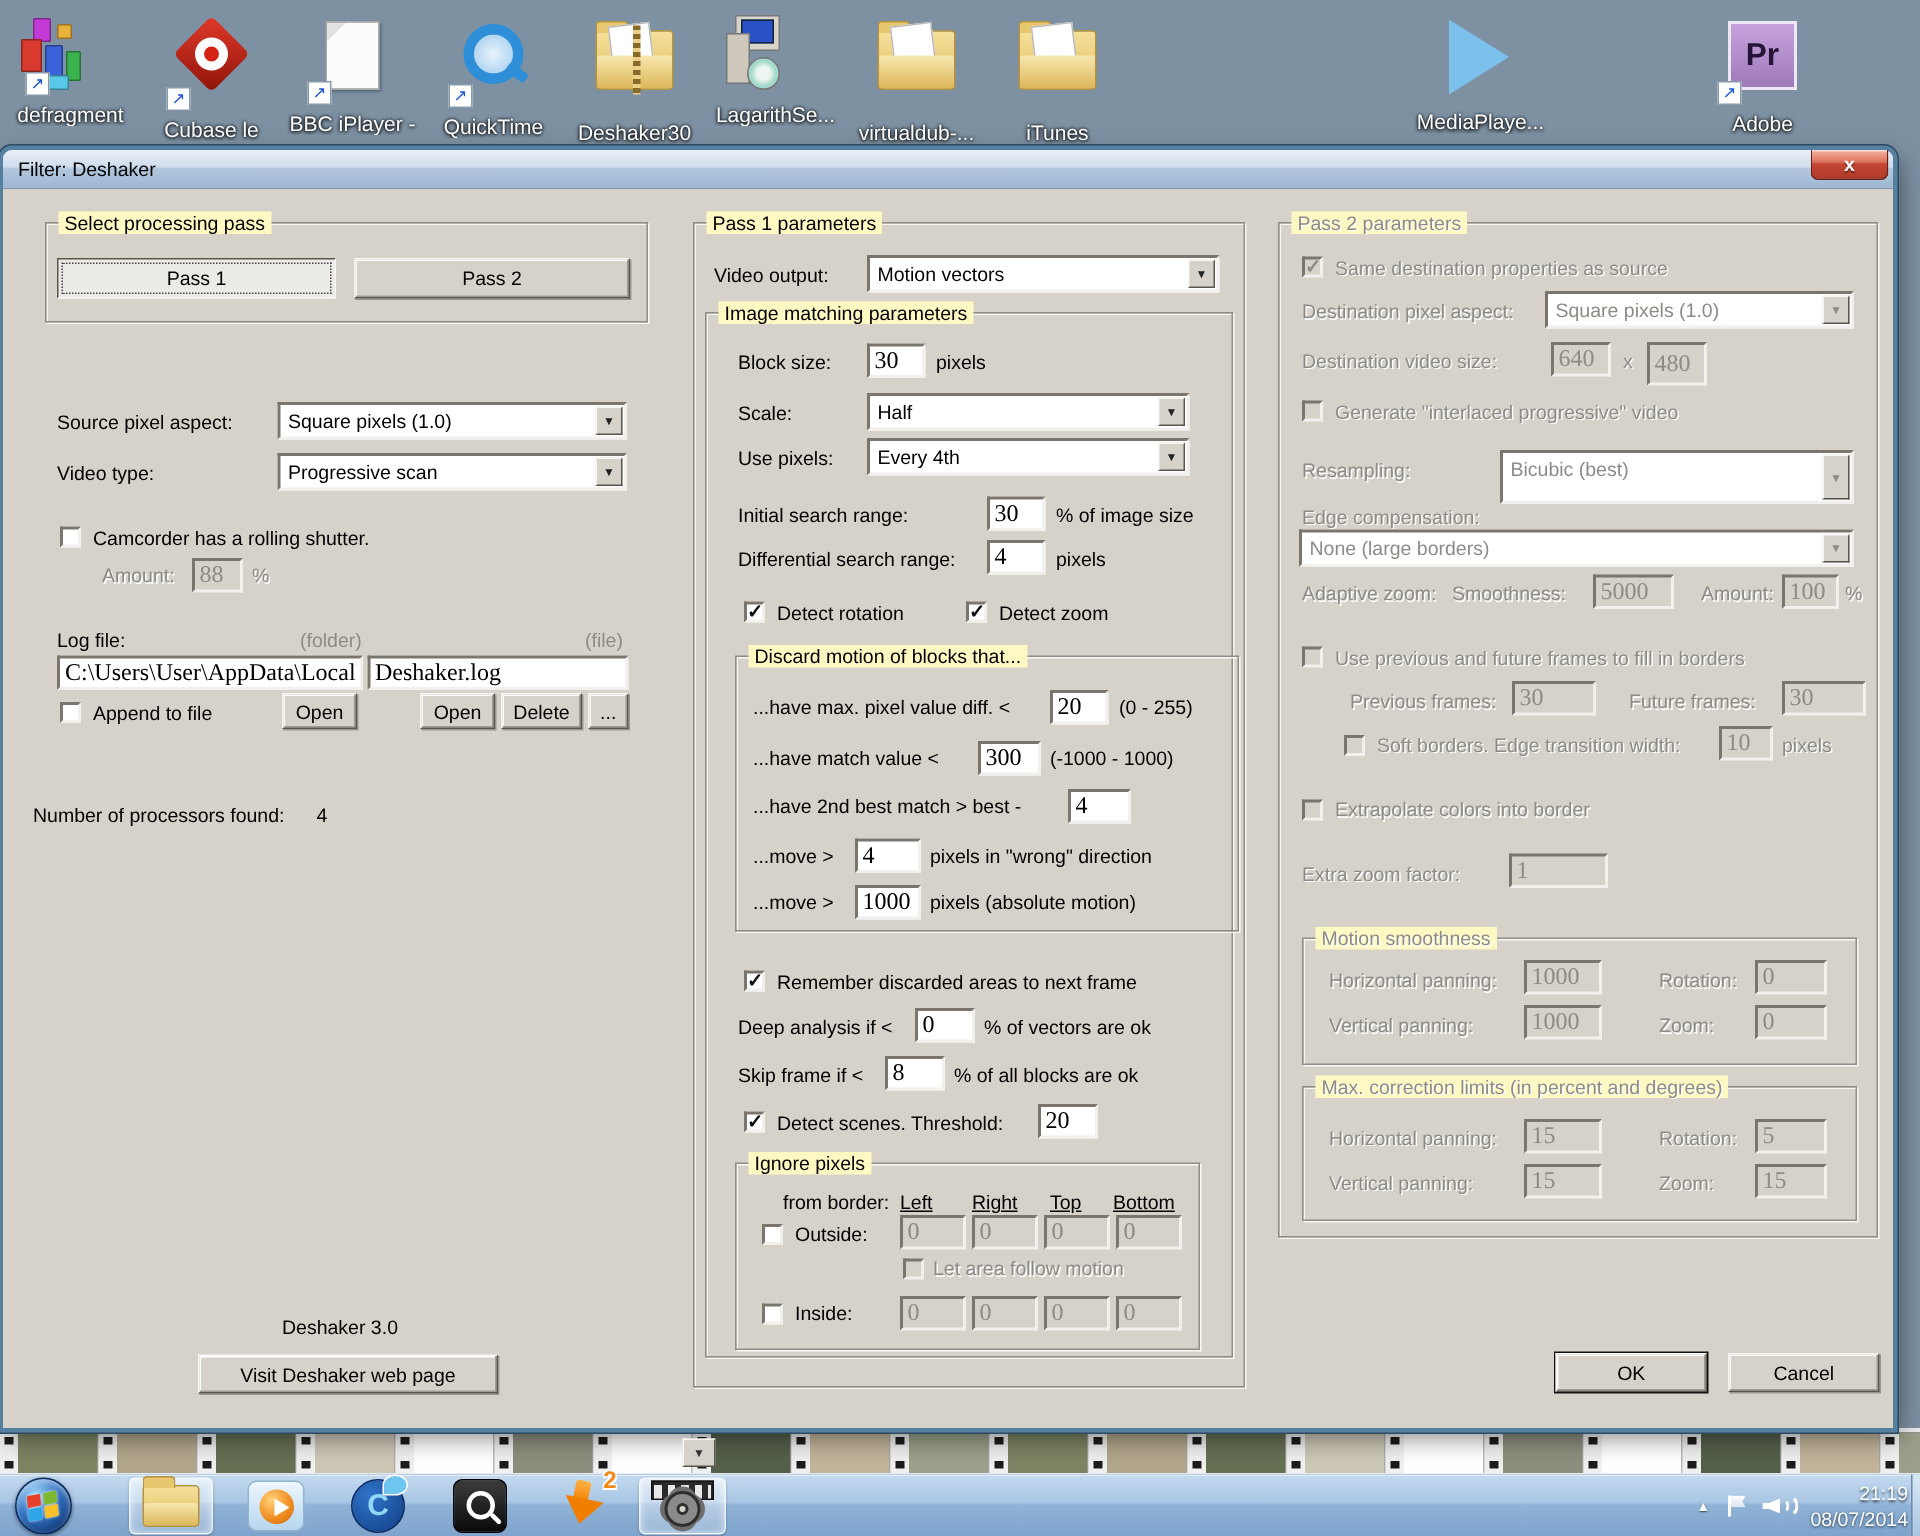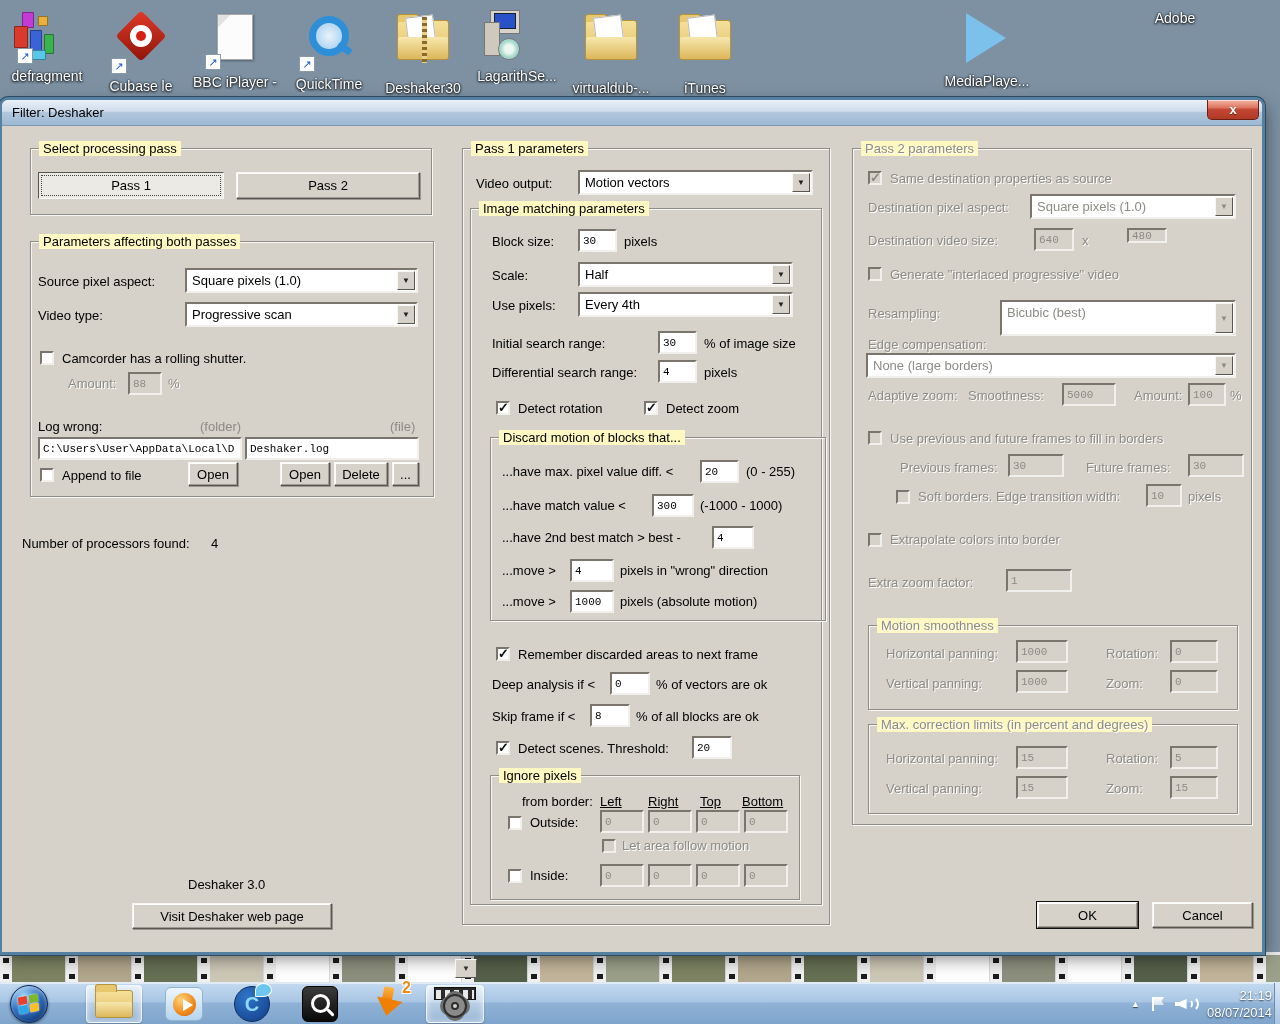--- a/index.html
+++ b/index.html
@@ -36,21 +36,21 @@
   .close-btn{position:absolute;left:1205px;top:0;width:52px;height:20px;background:linear-gradient(#f4b5a5 0%,#dd7560 40%,#c24734 50%,#b03a27 100%);border:1px solid #6e1d12;border-top:none;border-radius:0 0 5px 5px;color:#fff;display:flex;align-items:center;justify-content:center;font-weight:bold;font-size:13px;text-shadow:0 1px 1px rgba(0,0,0,.45);box-shadow:inset 0 1px 0 rgba(255,255,255,.55)}
   .lbl{position:absolute;white-space:nowrap;color:#000;line-height:15px}
   .dis{color:#8d8b85;text-shadow:1px 1px 0 #fff}
   .hint{color:#8d8b85}
   .und{text-decoration:underline}
   .grp{position:absolute;border:1px solid #8f8d88;box-shadow:1px 1px 0 #f8f7f4,inset 1px 1px 0 #f8f7f4}
   .leg{position:absolute;top:-8px;left:8px;background:#fef9c3;padding:0 4px;white-space:nowrap;line-height:15px}
   .btn{position:absolute;background:#d6d2ca;border:1px solid;border-color:#f8f7f4 #58564f #58564f #f8f7f4;box-shadow:inset -1px -1px 0 #a09c94,inset 1px 1px 0 #fff,1px 1px 0 rgba(40,40,40,.35);display:flex;align-items:center;justify-content:center;cursor:default;white-space:nowrap}
   .btn.pressed{background:#eceae5;border-color:#58564f #f8f7f4 #f8f7f4 #58564f;box-shadow:none;outline:1px dotted #444;outline-offset:-4px}
   .btn.default{box-shadow:inset -1px -1px 0 #a09c94,inset 1px 1px 0 #fff,0 0 0 1px #111}
-  .txt{position:absolute;background:#fff;color:#000;border:none;border-top:2px solid #7a766e;border-left:2px solid #7a766e;border-bottom:2px solid #f2f0ec;border-right:2px solid #f2f0ec;padding:0 3px;font-family:Liberation Mono, monospace;font-size:11px;outline:none}
+  .txt{position:absolute;background:#fff;color:#000;border:none;border-top:2px solid #7a766e;border-left:2px solid #7a766e;border-bottom:2px solid #f2f0ec;border-right:2px solid #f2f0ec;padding:0 3px;font-family:Liberation Serif, serif;font-size:16px;outline:none}
   .din{background:#d6d2ca;color:#8d8b85}
   .dd{position:absolute;background:#fff;border-top:2px solid #7a766e;border-left:2px solid #7a766e;border-bottom:2px solid #f2f0ec;border-right:2px solid #f2f0ec}
   .dd-t{display:block;padding:3px 5px;white-space:nowrap;overflow:hidden;color:#000}
   .dd.ddis .dd-t{color:#8d8b85}
   .dd-a{position:absolute;top:1px;right:1px;bottom:1px;width:18px;background:#d6d2ca;border:1px solid;border-color:#f8f7f4 #58564f #58564f #f8f7f4;font-size:8px;color:#222;display:flex;align-items:center;justify-content:center}
   .dd.ddis .dd-a{color:#8d8b85}
   .cb{position:absolute;width:14px;height:14px;background:#fff;border-top:2px solid #7a766e;border-left:2px solid #7a766e;border-bottom:2px solid #f2f0ec;border-right:2px solid #f2f0ec}
   .cb.checked::after{content:"\2713";position:absolute;left:0;top:-3px;font-size:13px;font-weight:bold;color:#101010}
   .cb.dcb{background:#d6d2ca}
   .cb.dcb.checked::after{color:#8d8b85}
@@ -167,20 +167,23 @@
       </div>
     <div class="dlabel">iTunes</div>
   </div>
   <div class="dicon" style="left:940px">
     <div class="ic">
         <div class="mpl"></div>
       </div>
     <div class="dlabel">MediaPlaye...</div>
   </div>
   <div class="dicon" style="left:1128px">
+    <div class="ic sc">
+        <div class="pr">Pr</div>
+      </div>
     <div class="dlabel">Adobe</div>
   </div>
 
   <div class="strip">
     <div style="display:flex;width:100%;height:100%">
         <div class="fcell" style="--c: #7d8463;"></div>
         <div class="fcell" style="--c: #b2a78c;"></div>
         <div class="fcell" style="--c: #667053;"></div>
         <div class="fcell" style="--c: #cdc7b6;"></div>
         <div class="fcell" style="--c: #ffffff;"></div>
@@ -214,39 +217,36 @@
     <div class="grp" style="left:28px;top:48px;width:402px;height:67px">
       <span class="leg">Select processing pass</span>
     </div>
     <div class="btn pressed" style="left:36px;top:72px;width:186px;height:27px">
         <span>Pass 1</span>
       </div>
     <div class="btn" style="left:234px;top:72px;width:184px;height:27px">
         <span>Pass 2</span>
       </div>
 
-    <div class="grp" style="left:28px;top:141px;width:404px;height:256px">
-      <span class="leg">Parameters affecting both passes</span>
-    </div>
     <span class="lbl" style="left:36px;top:174px">Source pixel aspect:</span>
     <div class="dd" style="left:183px;top:168px;width:233px;height:25px">
       <span class="dd-t">Square pixels (1.0)</span>
       <span class="dd-a">▼</span>
     </div>
     <span class="lbl" style="left:36px;top:208px">Video type:</span>
     <div class="dd" style="left:183px;top:202px;width:233px;height:25px">
       <span class="dd-t">Progressive scan</span>
       <span class="dd-a">▼</span>
     </div>
     <span class="cb" style="left:38px;top:251px"></span>
     <span class="lbl" style="left:60px;top:251px">Camcorder has a rolling shutter.</span>
     <span class="lbl dis" style="left:66px;top:276px">Amount:</span>
     <input class="txt din" style="left: 126px; top: 272px; width: 34px; height: 23px;" value="88">
     <span class="lbl dis" style="left:166px;top:276px">%</span>
-    <span class="lbl" style="left:36px;top:319px">Log wrong:</span>
+    <span class="lbl" style="left:36px;top:319px">Log file:</span>
     <span class="lbl hint" style="left:198px;top:319px">(folder)</span>
     <span class="lbl hint" style="left:388px;top:319px">(file)</span>
     <input class="txt" style="left: 36px; top: 337px; width: 204px; height: 23px;" value="C:\Users\User\AppData\Local\D">
     <input class="txt" style="left: 243px; top: 337px; width: 174px; height: 23px;" value="Deshaker.log">
     <span class="cb" style="left:38px;top:368px"></span>
     <span class="lbl" style="left:60px;top:368px">Append to file</span>
     <div class="btn" style="left:186px;top:362px;width:50px;height:24px">
         <span>Open</span>
       </div>
     <div class="btn" style="left:278px;top:362px;width:50px;height:24px">
@@ -360,21 +360,21 @@
     <span class="cb dcb checked" style="left:866px;top:71px"></span>
     <span class="lbl dis" style="left:888px;top:71px">Same destination properties as source</span>
     <span class="lbl dis" style="left:866px;top:100px">Destination pixel aspect:</span>
     <div class="dd ddis" style="left:1028px;top:94px;width:206px;height:25px">
       <span class="dd-t">Square pixels (1.0)</span>
       <span class="dd-a">▼</span>
     </div>
     <span class="lbl dis" style="left:866px;top:133px">Destination video size:</span>
     <input class="txt din" style="left: 1032px; top: 128px; width: 40px; height: 23px;" value="640">
     <span class="lbl dis" style="left:1080px;top:133px">x</span>
-    <input class="txt din" style="left: 1096px; top: 128px; width: 40px; height: 15px; margin-left: 29px;" value="480">
+    <input class="txt din" style="left: 1096px; top: 128px; width: 40px; height: 29px;" value="480">
     <span class="cb dcb" style="left:866px;top:167px"></span>
     <span class="lbl dis" style="left:888px;top:167px">Generate "interlaced progressive" video</span>
     <span class="lbl dis" style="left:866px;top:206px">Resampling:</span>
     <div class="dd ddis" style="left:998px;top:200px;width:236px;height:36px">
       <span class="dd-t">Bicubic (best)</span>
       <span class="dd-a">▼</span>
     </div>
     <span class="lbl dis" style="left:866px;top:237px">Edge compensation:</span>
     <div class="dd ddis" style="left:864px;top:253px;width:370px;height:25px">
       <span class="dd-t">None (large borders)</span>

